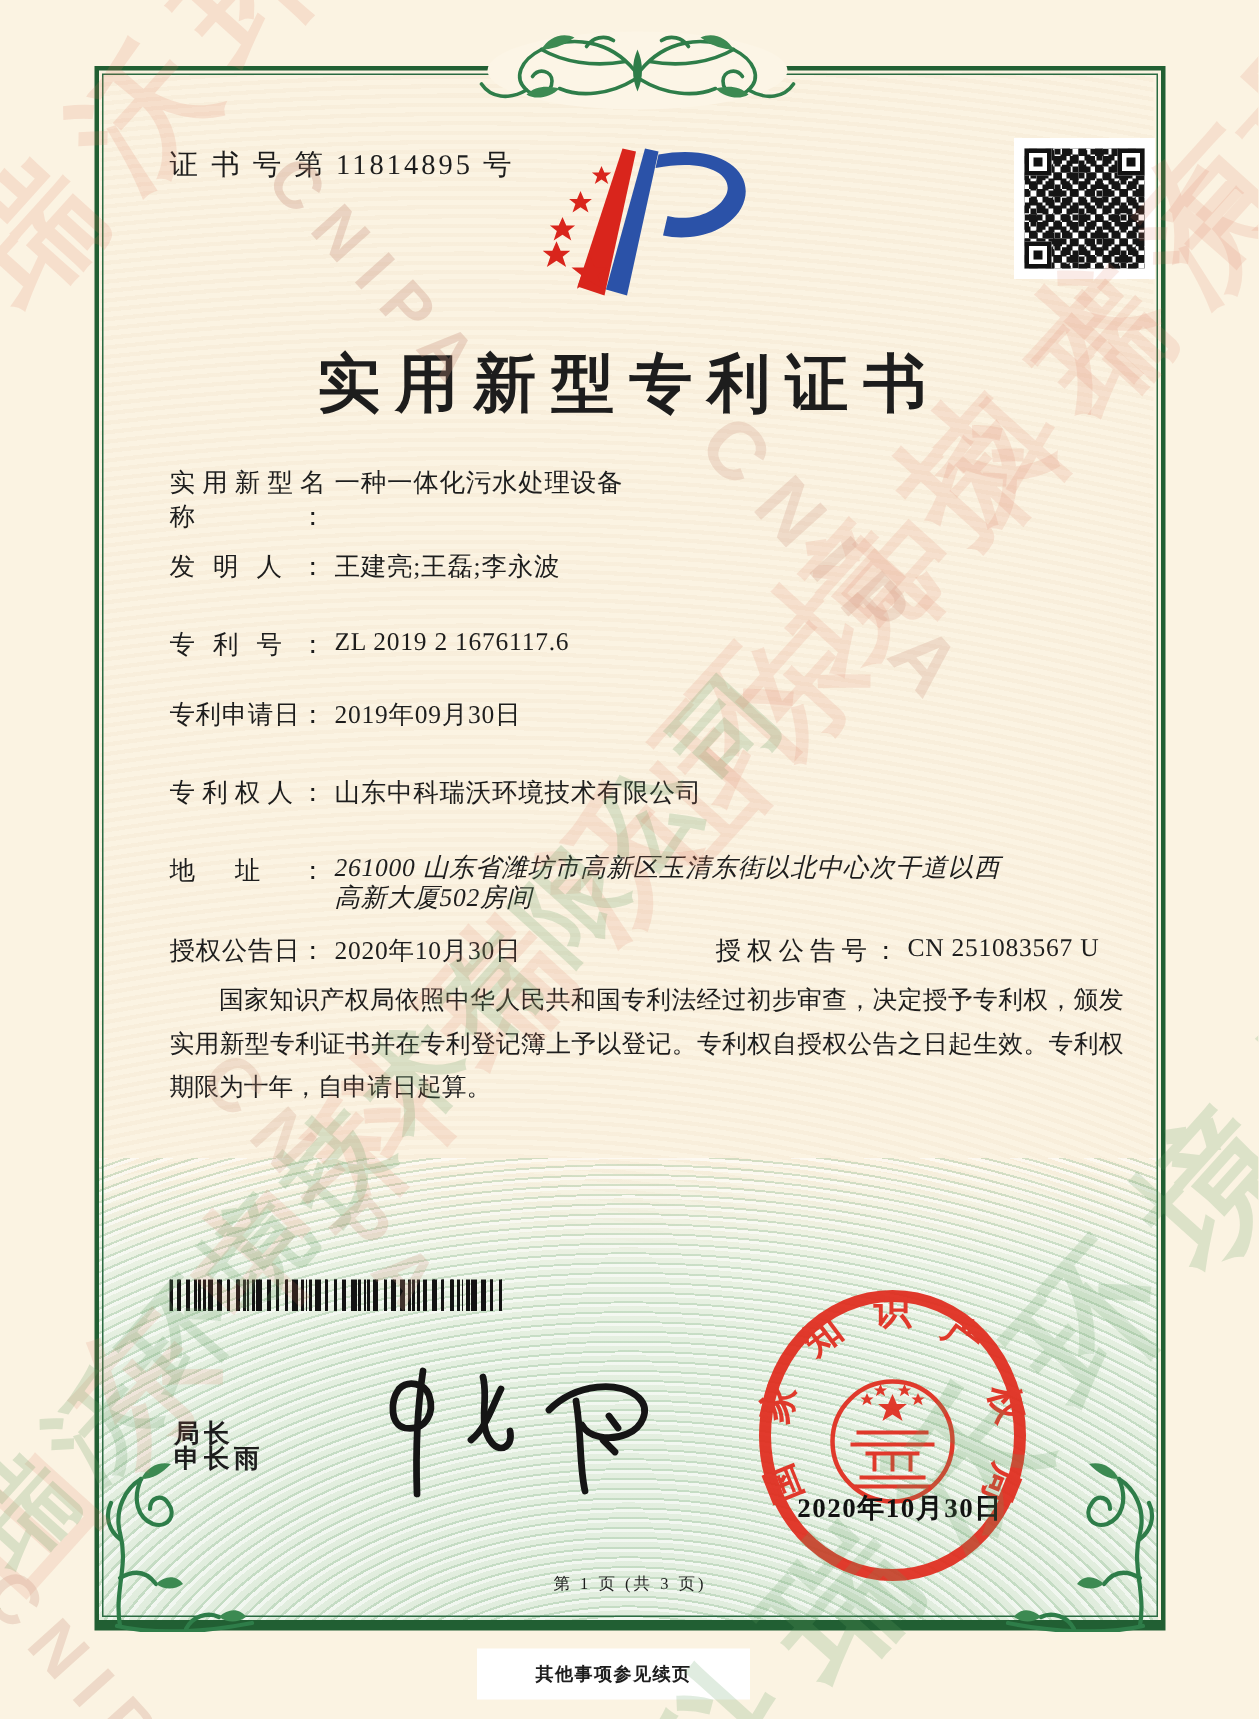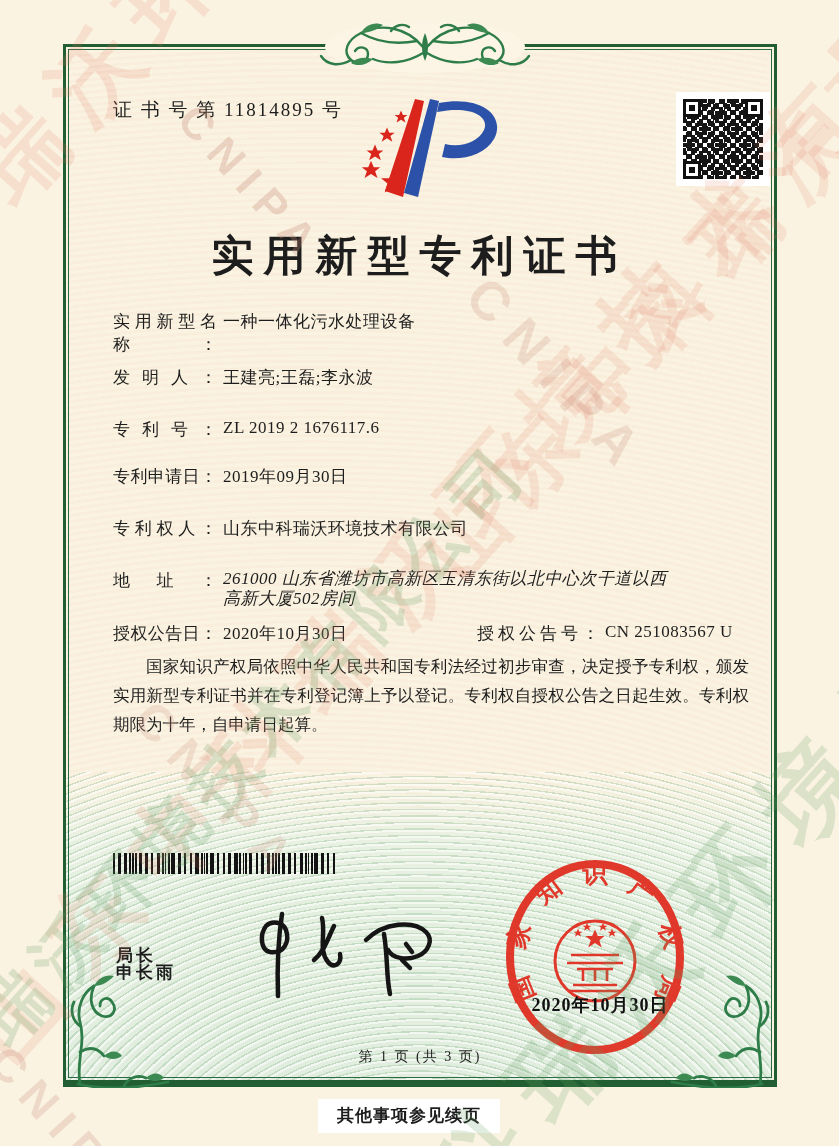--- a/index.html
+++ b/index.html
@@ -80,24 +80,24 @@
   .seal{position:absolute;left:500px;top:855px;width:190px;height:205px;z-index:7;}
   .seal-date{position:absolute;left:518px;top:993px;width:164px;text-align:center;z-index:8;
     font-size:18px;font-weight:700;letter-spacing:1px;color:#111;}
 
   .orn-top{position:absolute;left:295px;top:17px;width:260px;height:58px;z-index:5;}
   .orn-corner{position:absolute;width:110px;height:132px;z-index:5;}
   .orn-corner.l{left:64px;top:956px;}
   .orn-corner.r{left:666px;top:956px;transform:scaleX(-1);}
 
   .page-num{position:absolute;left:63px;top:1048px;width:714px;text-align:center;
-    font-size:14px;z-index:6;letter-spacing:2px;}
+    font-size:11px;z-index:6;letter-spacing:2px;}
   .footer-band{position:absolute;left:318px;top:1099px;width:182px;height:34px;background:#fff;z-index:3;}
   .footer-note{position:absolute;left:318px;top:1099px;width:182px;height:34px;line-height:34px;
-    text-align:center;font-size:17px;font-weight:600;z-index:6;letter-spacing:1px;}
+    text-align:center;font-size:12px;font-weight:600;z-index:6;letter-spacing:1px;}
 </style>
 </head>
 <body>
 
 <div class="page">
 
   <div class="paper-waves"></div>
   <div class="green-zone"></div>
 
   <div class="wm wm-c1">山东中科瑞沃环境技术有限公司</div>

